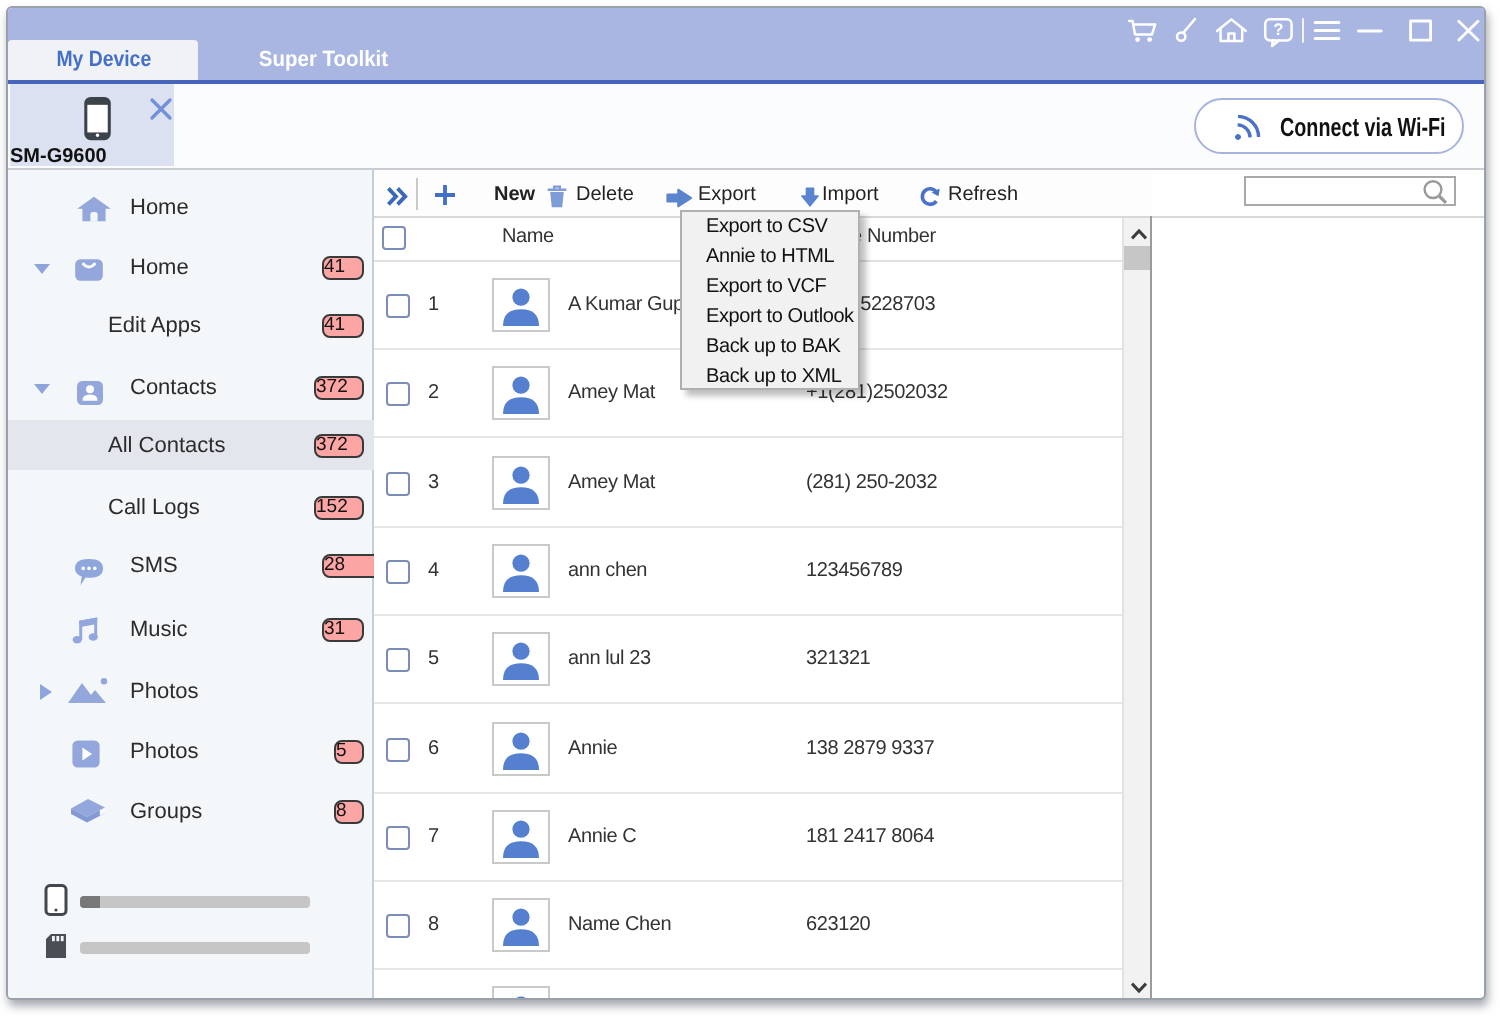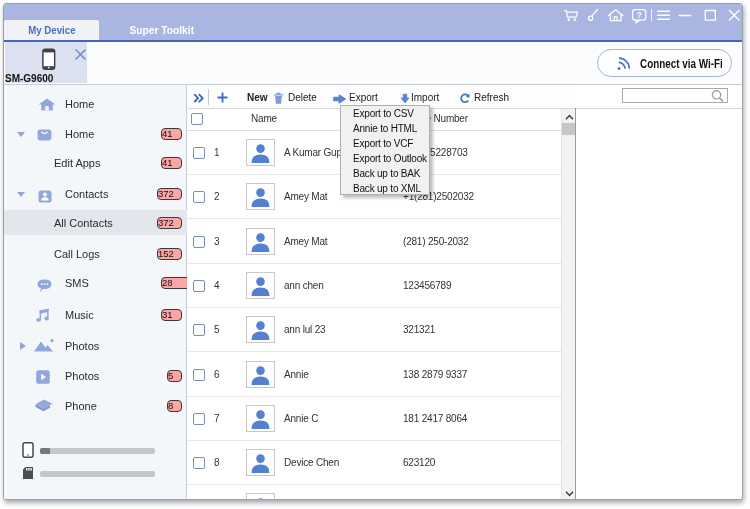--- a/index.html
+++ b/index.html
@@ -143,21 +143,21 @@
     <div class="abs" style="left:61px;top:13px;">Home</div>
     <div class="abs" style="left:61px;top:43px;">Home</div>
     <div class="abs" style="left:50px;top:72px;">Edit Apps</div>
     <div class="abs" style="left:61px;top:103px;">Contacts</div>
     <div class="abs" style="left:50px;top:132px;">All Contacts</div>
     <div class="abs" style="left:50px;top:163px;">Call Logs</div>
     <div class="abs" style="left:61px;top:192px;">SMS</div>
     <div class="abs" style="left:61px;top:224px;">Music</div>
     <div class="abs" style="left:61px;top:255px;">Photos</div>
     <div class="abs" style="left:61px;top:285px;">Photos</div>
-    <div class="abs" style="left:61px;top:315px;">Phone</div>
+    <div class="abs" style="left:61px;top:315px;">Groups</div>
 
     <div class="badge" style="left:157px;top:43px;width:21px;">41</div>
     <div class="badge" style="left:157px;top:72px;width:21px;">41</div>
     <div class="badge" style="left:153px;top:103px;width:25px;">372</div>
     <div class="badge" style="left:153px;top:132px;width:25px;">372</div>
     <div class="badge" style="left:153px;top:163px;width:25px;">152</div>
     <div class="badge" style="left:157px;top:192px;width:35px;">28</div>
     <div class="badge" style="left:157px;top:224px;width:21px;">31</div>
     <div class="badge" style="left:163px;top:285px;width:15px;">5</div>
     <div class="badge" style="left:163px;top:315px;width:15px;">8</div>
@@ -290,21 +290,21 @@
       <div class="nm">Annie C</div>
         <div class="ph">181 2417 8064</div>
       </div>
     <div class="row" style="top:332.1px;">
         <div class="cb" style="left:6px;top:16px;"></div>
         <div class="num">8</div>
       <div class="av"><svg width="27" height="25" viewBox="0 0 27 25">
             <circle cx="13.5" cy="8.6" r="4.3" fill="#5580d0"></circle>
             <path d="M4.5 23 Q4.5 14.6 13.5 14.6 Q22.5 14.6 22.5 23 Z" fill="#5580d0"></path>
           </svg></div>
-      <div class="nm">Device Chen</div>
+      <div class="nm">Name Chen</div>
         <div class="ph">623120</div>
       </div>
     <div class="row" style="top:376.4px;border-bottom:none;">
       <div class="av"><svg width="27" height="25" viewBox="0 0 27 25">
             <circle cx="13.5" cy="8.6" r="4.3" fill="#5580d0"></circle>
             <path d="M4.5 23 Q4.5 14.6 13.5 14.6 Q22.5 14.6 22.5 23 Z" fill="#5580d0"></path>
           </svg></div>
       </div>
   </div>
 

